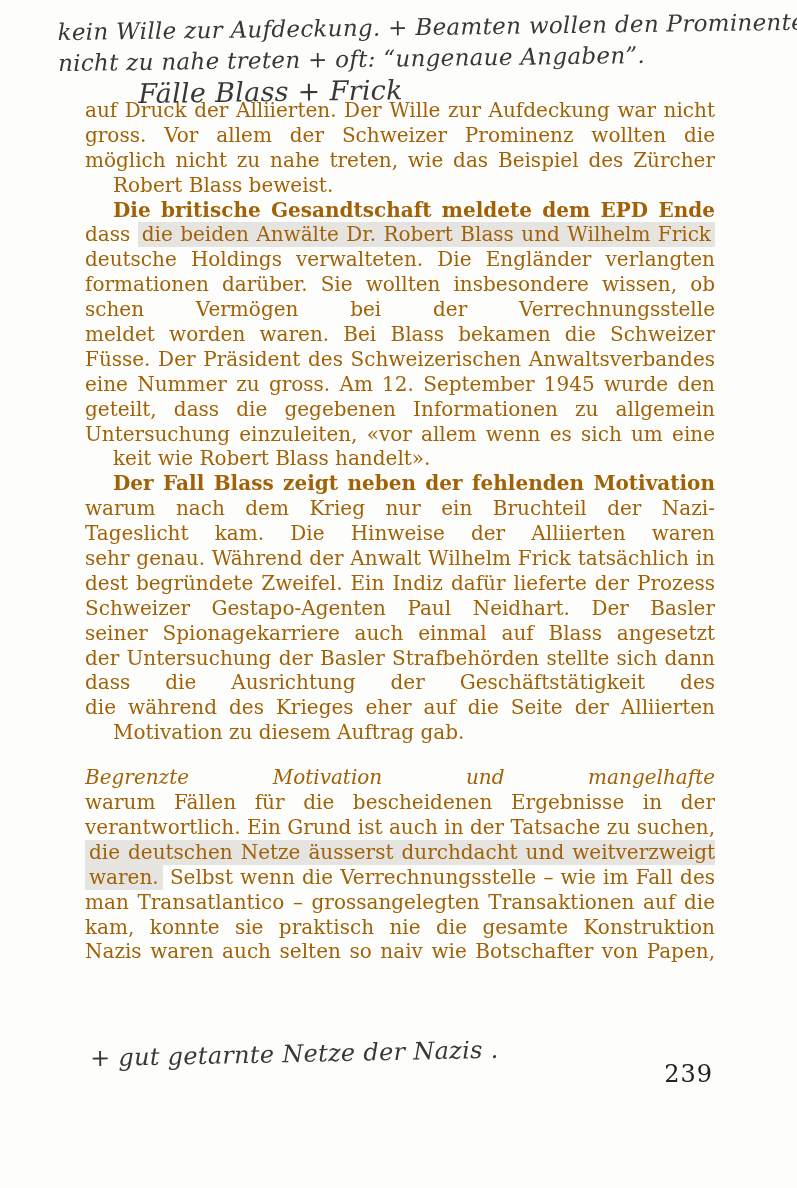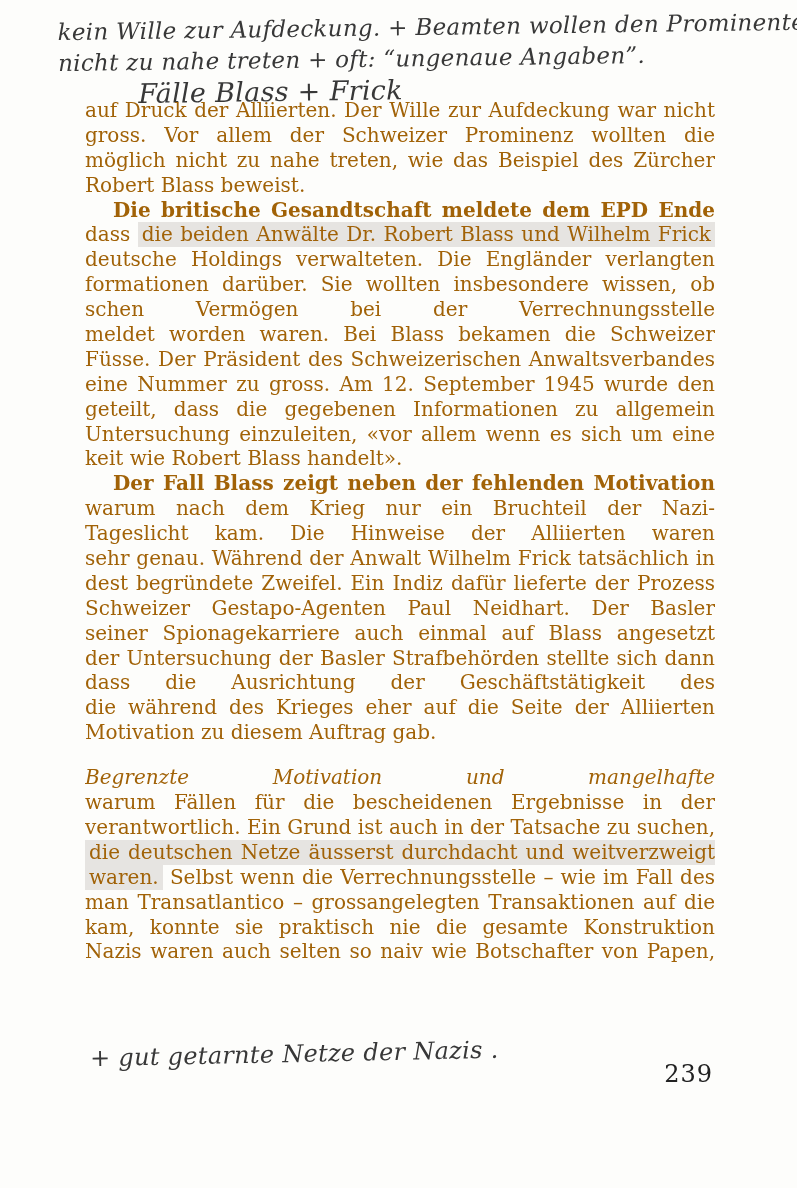--- a/index.html
+++ b/index.html
@@ -24,21 +24,21 @@
   .hw-bottom { left: 90px; top: 1040px; font-size: 24px; transform: rotate(-1.2deg); white-space: nowrap; }
 
   
   .body-text {
     position: absolute;
     left: 85px; top: 98px; width: 630px;
     font-size: 20px; line-height: 24.9px;
     color: #a16207;
   }
   .line { text-align: justify; text-align-last: justify; height: 24.9px; overflow: hidden; }
-  .line.end { text-align-last: left; }
+  .line.end { text-align-last: left; margin-left: 28px; }
   .line.indent { text-indent: 28px; font-weight: bold; }
   .line.gap { margin-top: 20px; font-style: italic; }
   mark.hl { background: #e6e4e1; color: inherit; padding: 2px 4px; }
 
   .page-number {
     position: absolute;
     right: 84px; top: 1060px;
     font-size: 24px; letter-spacing: 1px;
     color: #222;
   }

